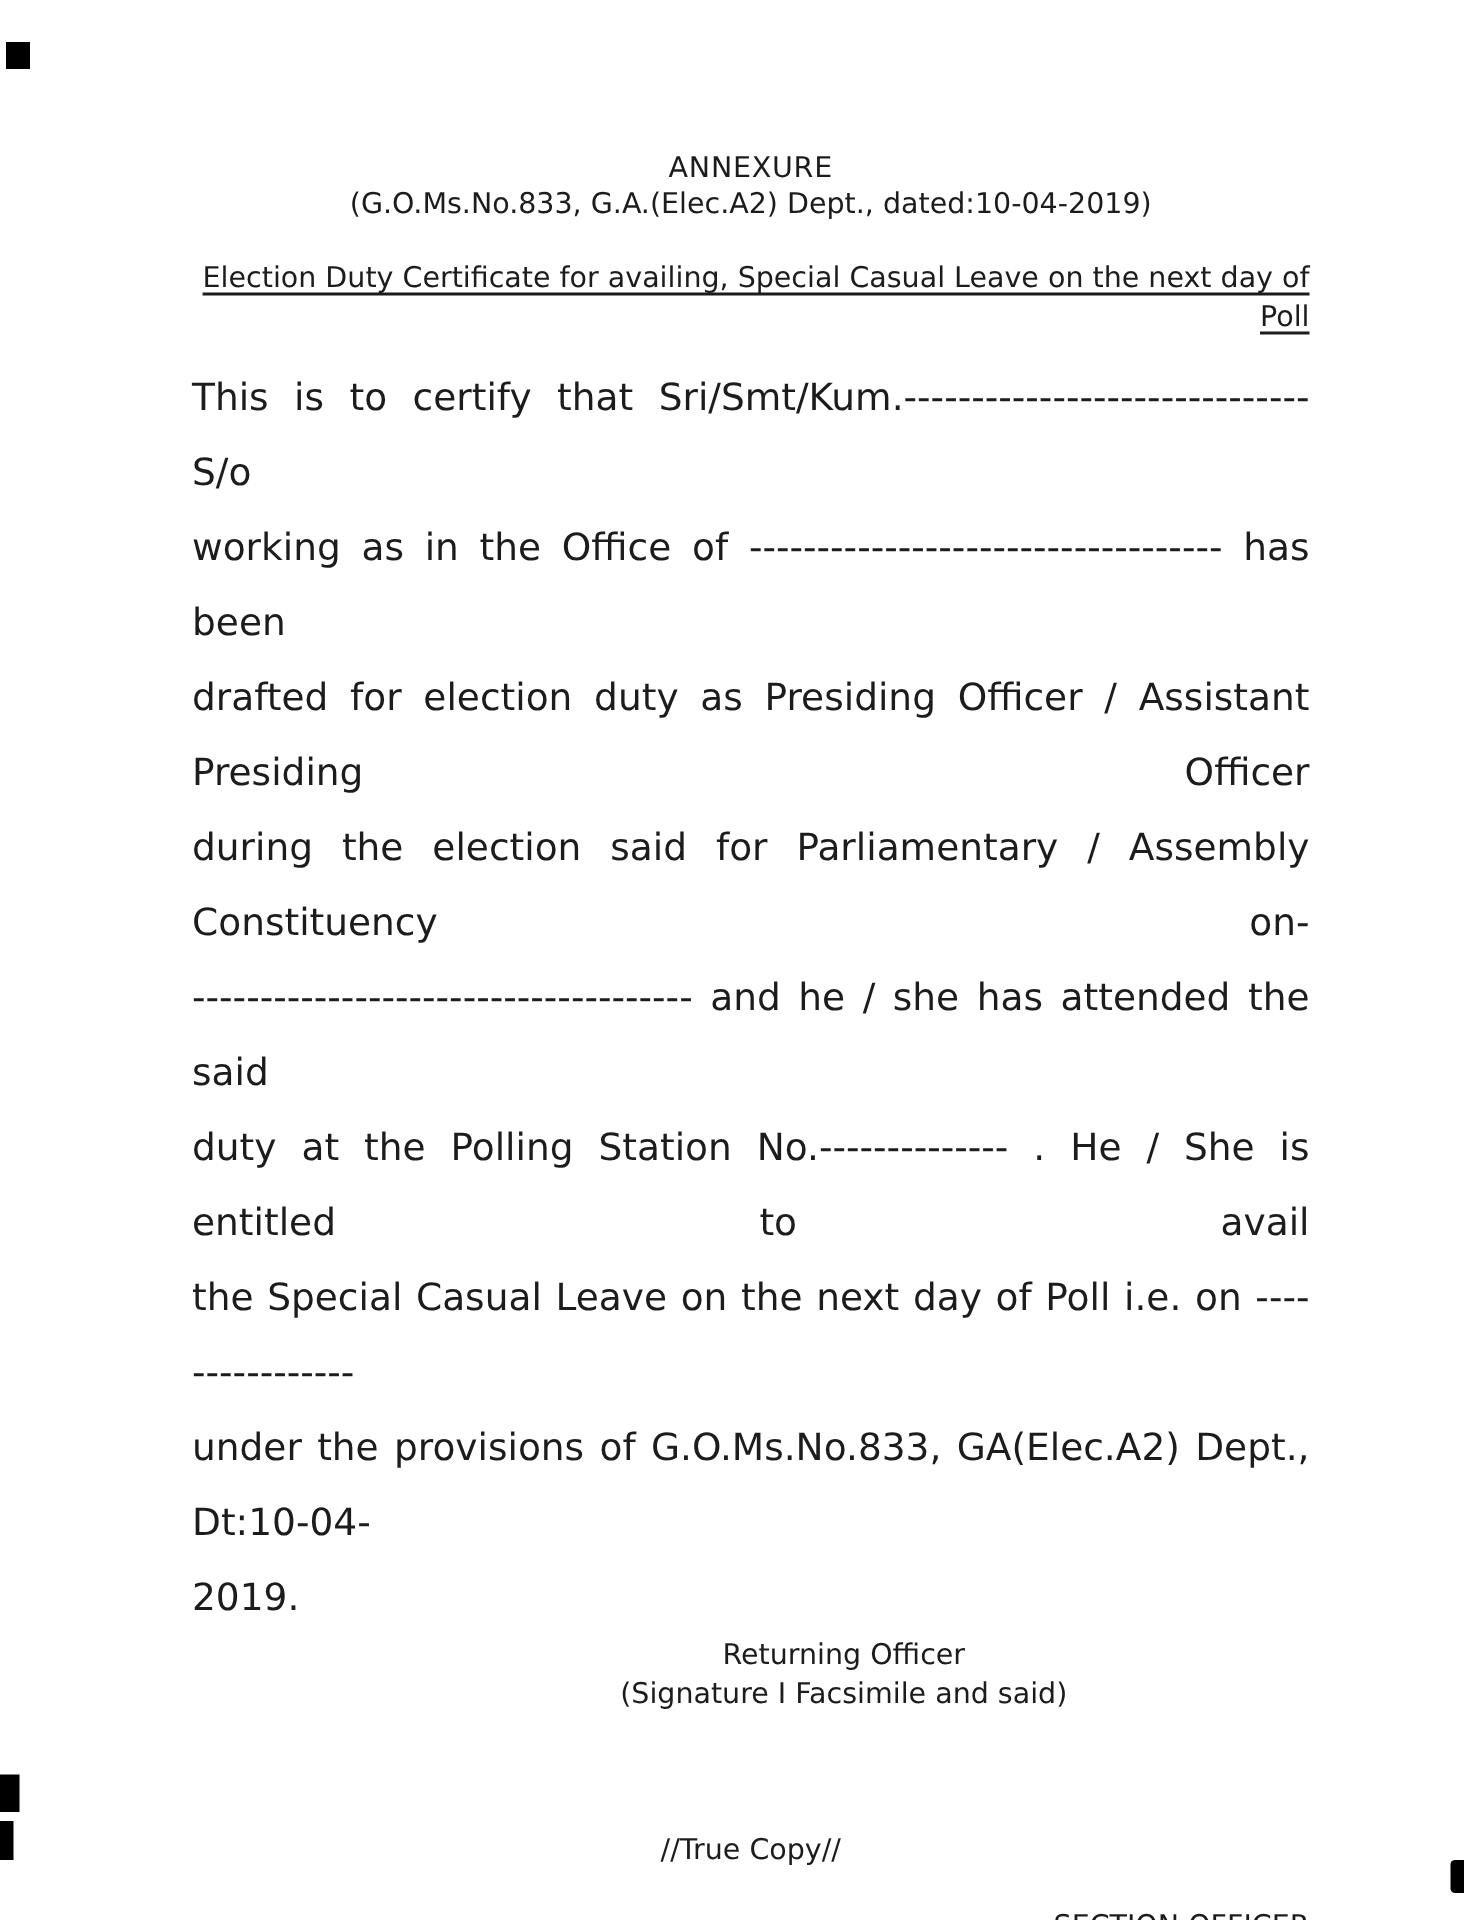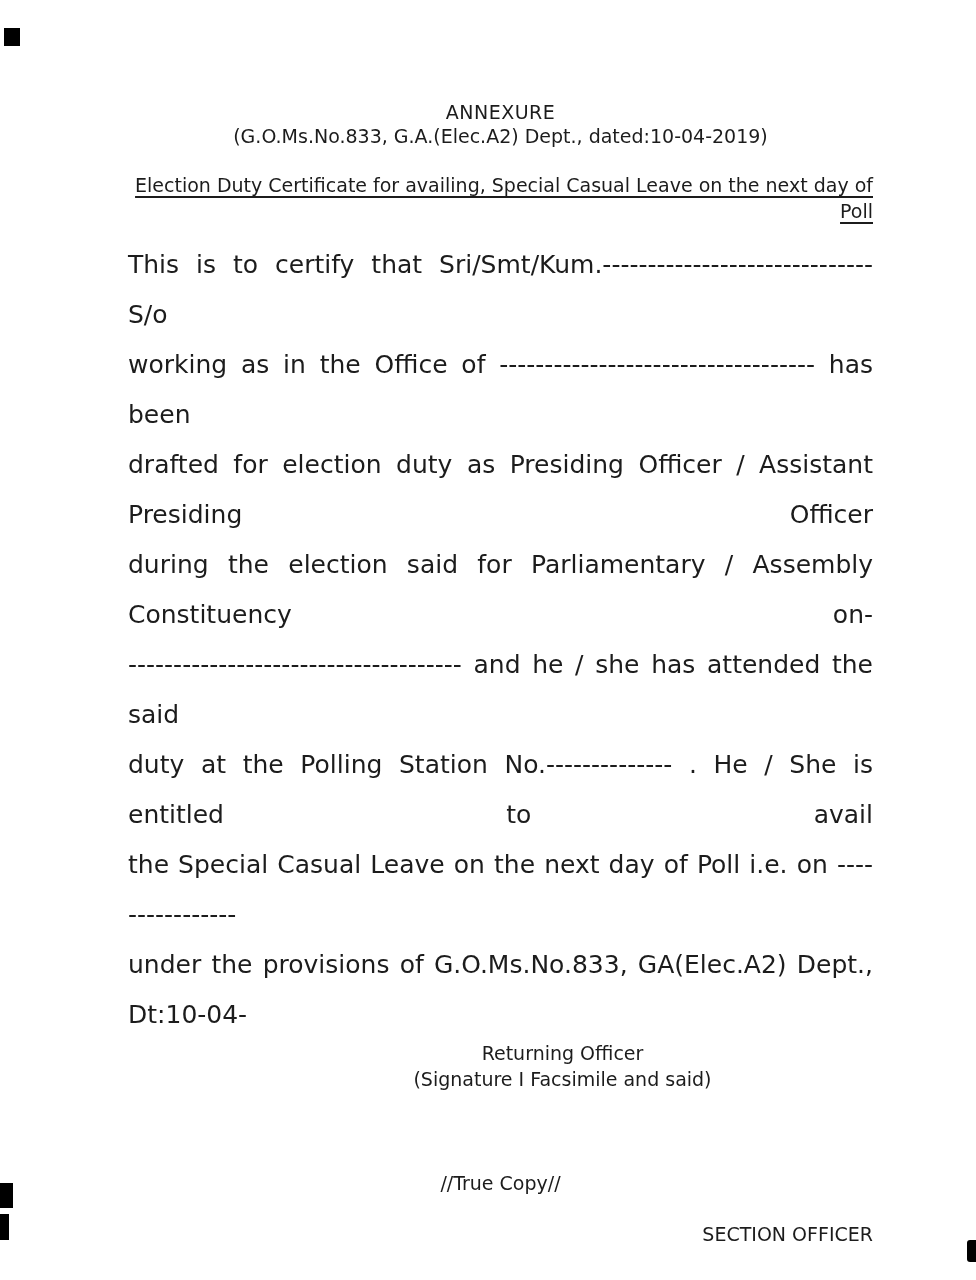--- a/index.html
+++ b/index.html
@@ -106,20 +106,21 @@
 
   <div class="body-block">
     <div class="body-line">This is to certify that Sri/Smt/Kum.------------------------------ S/o</div>
     <div class="body-line">working as in the Office of ----------------------------------- has been</div>
     <div class="body-line">drafted for election duty as Presiding Officer / Assistant Presiding Officer</div>
     <div class="body-line">during the election said for Parliamentary / Assembly Constituency on-</div>
     <div class="body-line">------------------------------------- and he / she has attended the said</div>
     <div class="body-line">duty at the Polling Station No.-------------- . He / She is entitled to avail</div>
     <div class="body-line">the Special Casual Leave on the next day of Poll i.e. on ----------------</div>
     <div class="body-line">under the provisions of G.O.Ms.No.833, GA(Elec.A2) Dept., Dt:10-04-</div>
+    <div class="body-line last">2019.</div>
   </div>
 
   <div class="signature-block">
     <div>Returning Officer</div>
     <div>(Signature I Facsimile and said)</div>
   </div>
 
   <div class="true-copy">//True Copy//</div>
 
   <div class="section-officer">SECTION OFFICER</div>

